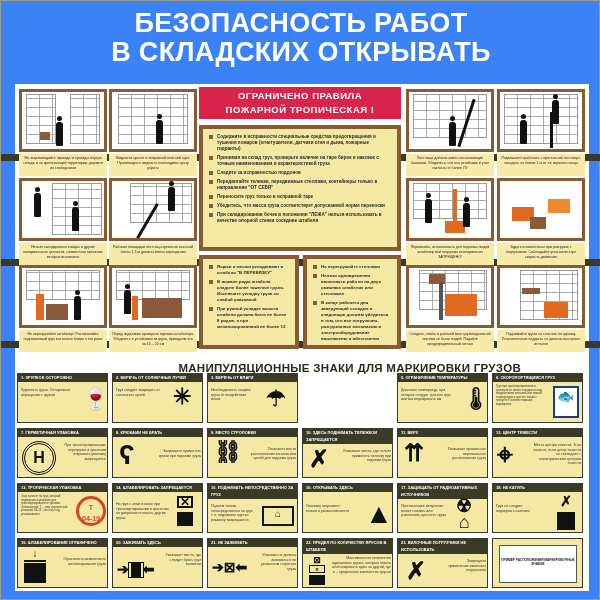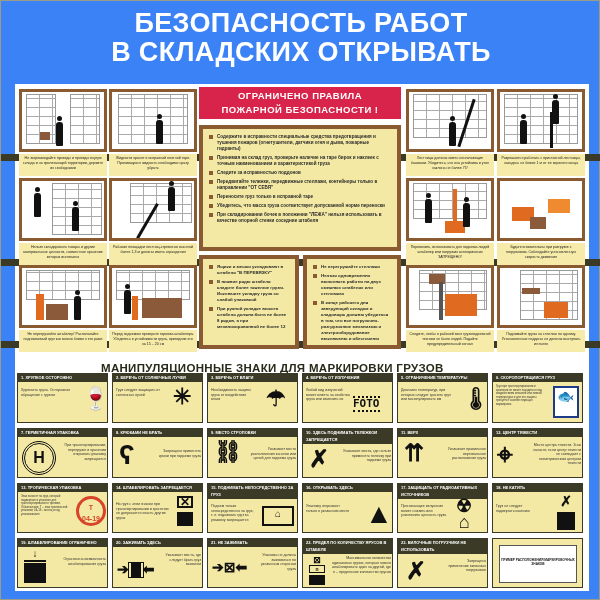--- a/index.html
+++ b/index.html
@@ -14,21 +14,21 @@
 .shelf{position:absolute;border:1px solid #9a9a9a;background:repeating-linear-gradient(0deg,transparent 0 8px,#aaa 8px 9px),repeating-linear-gradient(90deg,transparent 0 12px,#aaa 12px 13px)}
 .man{position:absolute;width:7px;height:24px;background:#111;border-radius:3px 3px 1px 1px}
 .man:before{content:"";position:absolute;top:-6px;left:1px;width:5px;height:5px;border-radius:50%;background:#111}
 .box{position:absolute;background:#8a5a3a}
 .orange{position:absolute;background:#e06a20}
 .fire{position:absolute;left:198px;top:86px;width:202px;height:32px;background:#d8244a;color:#fff;font-weight:bold;font-size:9.5px;text-align:center;line-height:14px;padding-top:2px;letter-spacing:0.5px}
 .rules{position:absolute;background:#f4e9a4;border:4px solid #8a5a30;font-size:4.6px;line-height:6px;font-weight:bold;color:#2a2a2a;padding:5px 6px}
 .rules li{list-style:none;position:relative;padding-left:8px;margin-bottom:3px}
 .rules li:before{content:"";position:absolute;left:0;top:1px;width:4px;height:4px;background:#8a5a30}
 .band{position:absolute;left:0;height:7px;background:#3a3a26}
-.subtitle{position:absolute;left:100px;top:361px;width:420px;text-align:left;font-weight:bold;font-size:11.5px;color:#2a2a1a;letter-spacing:0.3px}
+.subtitle{position:absolute;left:100px;top:361px;width:420px;text-align:right;font-weight:bold;font-size:11.5px;color:#2a2a1a;letter-spacing:0.3px}
 .grid{position:absolute;left:16px;top:372px;width:566px;height:216px}
 .sign{position:absolute;width:91px;height:50px;background:#f4e9a4;border:1px solid #3a3a26}
 .sign .hd{height:8px;background:#3a3a26;color:#fff;font-size:4px;line-height:8px;padding-left:3px;font-weight:bold;white-space:nowrap;overflow:hidden}
 .sign .tx{position:absolute;font-size:3.6px;line-height:4.6px;color:#333}
 .sign .ic{position:absolute;color:#111;font-weight:bold;text-align:center}
 .credit{position:absolute;right:6px;bottom:2px;font-size:3px;color:#aaa}
 </style>
 </head>
 <body>
 
@@ -143,21 +143,21 @@
     <div class="frame">
       <div class="shelf" style="left:20px;top:2px;width:58px;height:50px"></div>
       <div class="box" style="left:22px;top:20px;width:18px;height:6px"></div>
       <div class="orange" style="left:44px;top:34px;width:24px;height:16px"></div>
     </div>
     <div class="cap">Поднимайте грузы на стеллаж по одному. Установленные поддоны не должны выступать из ячеек</div>
   </div>
 
   <div class="fire">
     <div>ОГРАНИЧЕНО ПРАВИЛА</div>
-    <div>ПОЖАРНОЙ БЕЗОПАСНОСТИ !</div>
+    <div>ПОЖАРНОЙ ТРОПИЧЕСКАЯ !</div>
   </div>
 
   <ul class="rules" style="left:198px;top:124px;width:202px;height:126px">
     <li>Содержите в исправности специальные средства предотвращения и тушения пожаров (огнетушители, датчики огня и дыма, пожарные гидранты)</li>
     <li>Принимая на склад груз, проверьте наличие на таре бирок и наклеек с точным наименованием и характеристикой груза</li>
     <li>Следите за исправностью поддонов</li>
     <li>Передвигайте тележки, передвижные стеллажи, контейнеры только в направлении "ОТ СЕБЯ"</li>
     <li>Переносите груз только в исправной таре</li>
     <li>Убедитесь, что масса груза соответствует допускаемой норме переноски</li>
     <li>При складировании бочек в положении "ЛЕЖА" нельзя использовать в качестве опорной стенки соседние штабеля</li>
@@ -185,25 +185,20 @@
     <div class="sign" style="left:95px;top:0">
       <div class="hd">2. БЕРЕЧЬ ОТ СОЛНЕЧНЫХ ЛУЧЕЙ</div>
       <div class="tx" style="left:3px;top:14px;width:44px">Груз следует защищать от солнечных лучей</div>
       <div class="ic" style="left:60px;top:10px;font-size:22px">✳</div>
     </div>
     <div class="sign" style="left:190px;top:0">
       <div class="hd">3. БЕРЕЧЬ ОТ ВЛАГИ</div>
       <div class="tx" style="left:3px;top:14px;width:44px">Необходимость защиты груза от воздействия влаги</div>
       <div class="ic" style="left:58px;top:12px;font-size:22px">☂</div>
     </div>
-    <div class="sign" style="left:285px;top:0">
-      <div class="hd">4. БЕРЕЧЬ ОТ ИЗЛУЧЕНИЯ</div>
-      <div class="tx" style="left:3px;top:14px;width:44px">Любой вид излучений может влиять на свойства груза или изменить их</div>
-      <div class="ic" style="left:50px;top:22px;font-size:11px;font-family:'DejaVu Sans Mono',monospace;border-top:2px dotted #111;border-bottom:2px dotted #111;line-height:12px">FOTO</div>
-    </div>
     <div class="sign" style="left:380px;top:0">
       <div class="hd">5. ОГРАНИЧЕНИЕ ТЕМПЕРАТУРЫ</div>
       <div class="tx" style="left:3px;top:14px;width:50px">Диапазон температур, при которых следует хранить груз или манипулировать им</div>
       <div class="ic" style="left:64px;top:12px;font-size:22px">🌡</div>
     </div>
     <div class="sign" style="left:475px;top:0">
       <div class="hd">6. СКОРОПОРТЯЩИЙСЯ ГРУЗ</div>
       <div class="tx" style="left:3px;top:11px;width:52px;font-size:2.8px;line-height:3.5px">Груз при транспортировании и хранении не может находиться под воздействием внешней или низкой температуры и для его защиты требуется соответствующая маркировка</div>
       <div class="ic" style="left:60px;top:12px;width:26px;height:32px;border:2px solid #1e3a8a;background:#fff;color:#1e3a8a;font-size:14px">🐟</div>
     </div>

